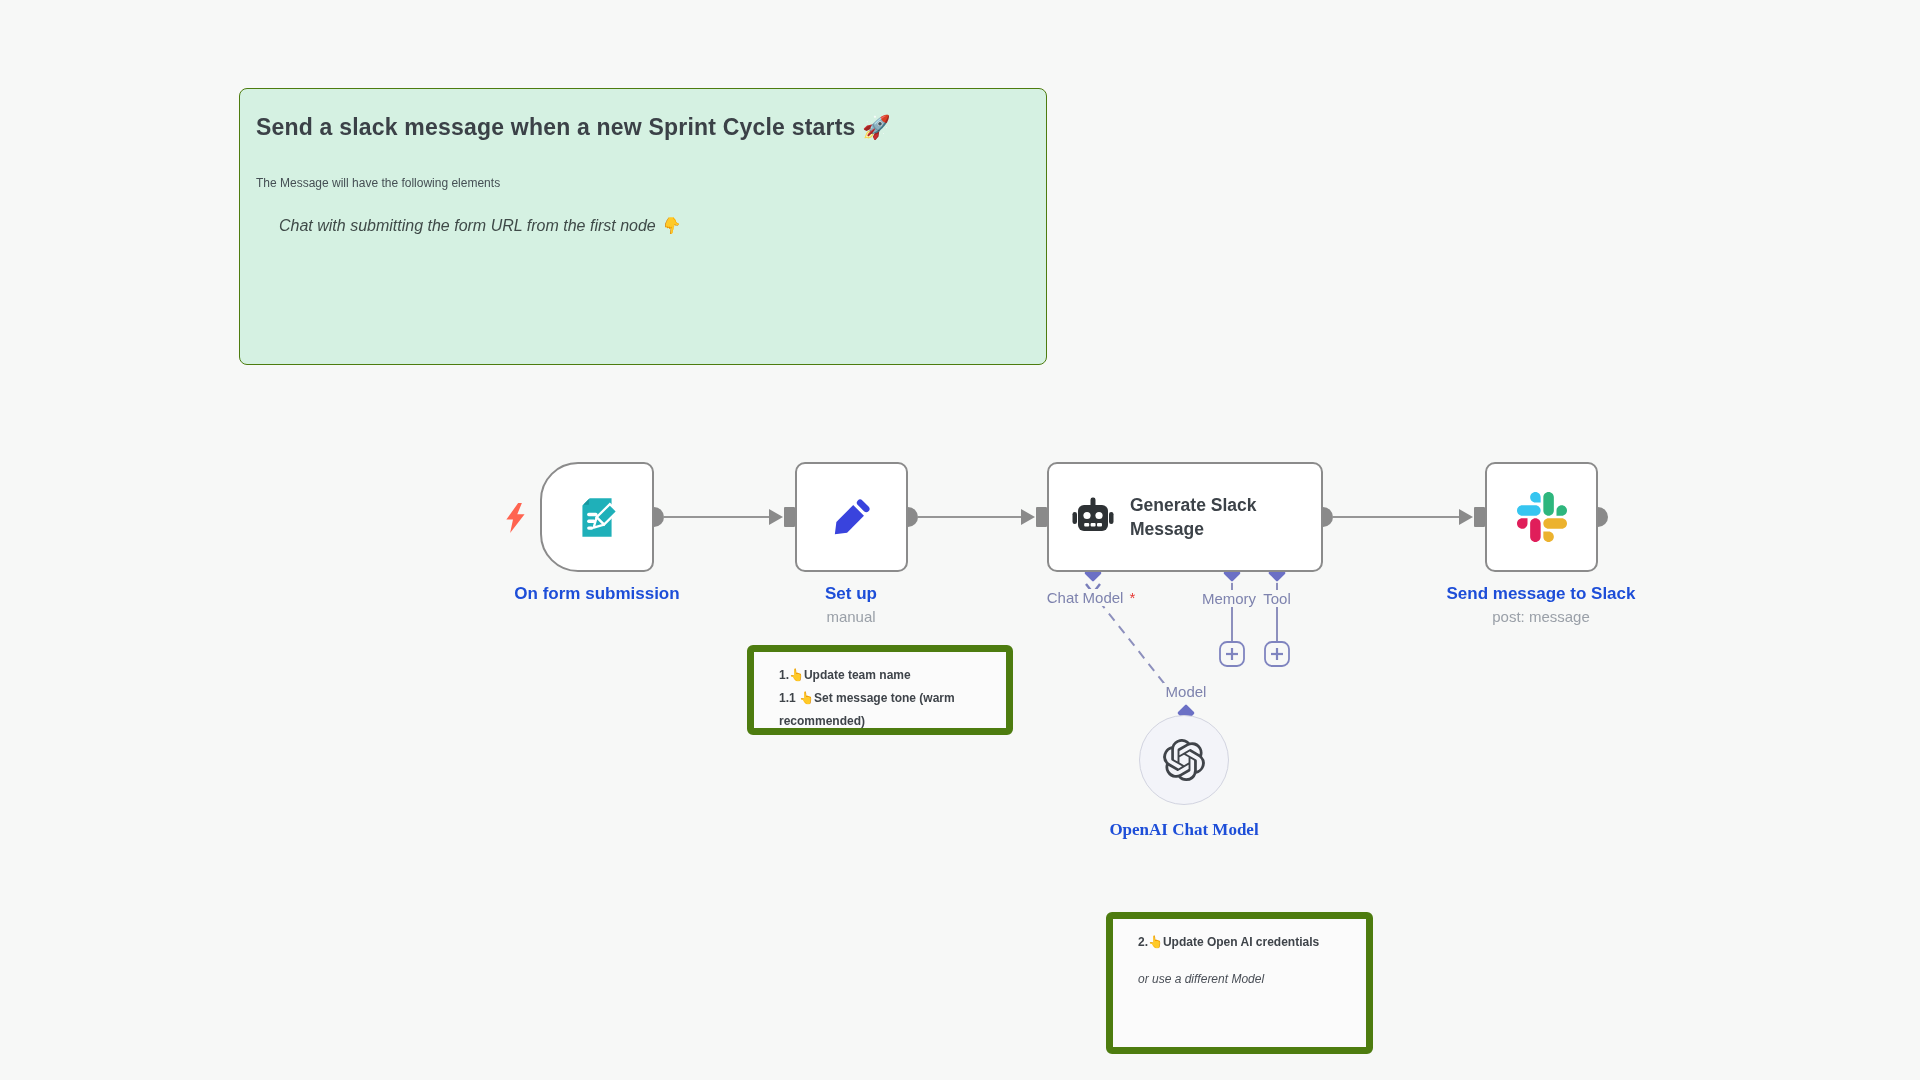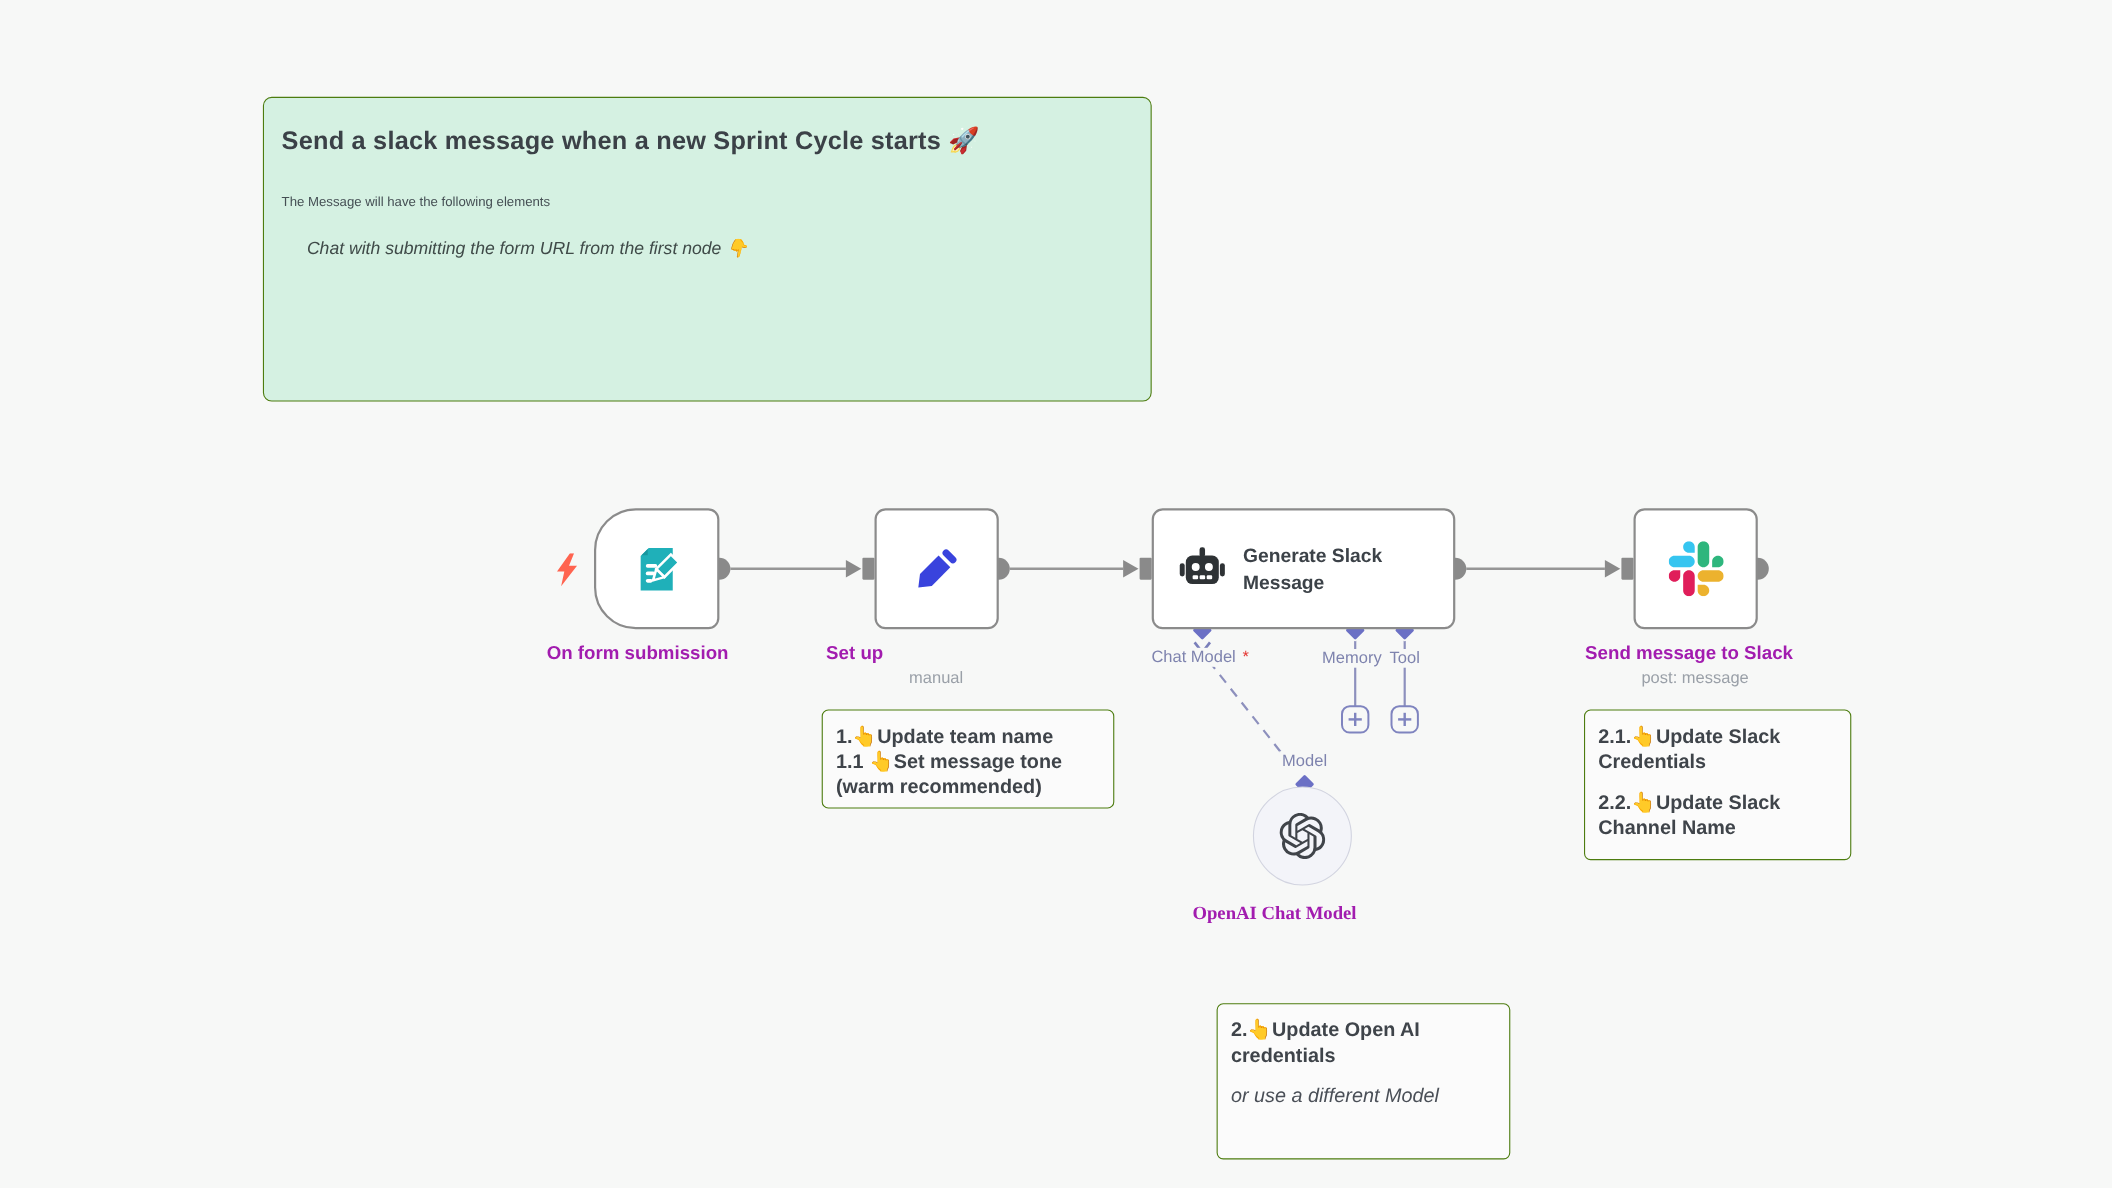--- a/index.html
+++ b/index.html
@@ -22,26 +22,26 @@
     display:flex; align-items:center; justify-content:center; }
   .node-trigger { left:540px; top:462px; width:114px; height:110px; border-radius:38px 10px 10px 38px; }
   .node-setup   { left:795px; top:462px; width:113px; height:110px; }
   .node-agent   { left:1047px; top:462px; width:276px; height:110px; justify-content:flex-start; padding-left:20px; }
   .node-slack   { left:1485px; top:462px; width:113px; height:110px; }
   .agent-title { margin-left:13px; font-size:17.5px; font-weight:700; color:#3c4248; line-height:24px; }
 
   .node-circle { position:absolute; left:1139px; top:715px; width:90px; height:90px; border-radius:50%;
     background:#f3f4f9; border:1.5px solid #d2d4e0; display:flex; align-items:center; justify-content:center; }
 
-  .node-label { position:absolute; font-size:17px; font-weight:600; color:#a21caf; }
+  .node-label { position:absolute; text-align:center; font-size:17px; font-weight:600; color:#1d4ed8; }
   .node-sublabel { position:absolute; text-align:center; font-size:15px; color:#9aa0a8; }
 
   
-  .mini-note { position:absolute; background:#fbfbfb; border:1px solid #4d7c0f; border-radius:6px;
-    padding:12px 12px; font-size:18px; font-weight:bold; color:#3f444a; line-height:23px; }
+  .mini-note { position:absolute; background:#fbfbfb; border:7px solid #4d7c0f; border-radius:6px;
+    padding:12px 25px; font-size:12px; font-weight:bold; color:#3f444a; line-height:23px; }
   .mini-note .para + .para { margin-top:14px; }
   .mini-note .italic { font-weight:normal; font-style:italic; color:#4a4f57; }
   .note-setup  { left:747px;  top:645px; width:266px; height:90px; }
   .note-openai { left:1069px; top:912px; width:267px; height:142px;margin-left:37px; }
   .note-slack  { left:1440px; top:645px; width:243px; height:137px; }
 
   
   .port-label { position:absolute; text-align:center; font-size:15px; color:#7e83ae; }
   .port-label span { background:#f7f8f7; padding:0 3px; }
   .required { color:#e53935; }
@@ -191,18 +191,14 @@
   <div class="mini-note note-setup">
     <div>1.👆Update team name</div>
     <div>1.1 👆Set message tone (warm recommended)</div>
   </div>
 
   <div class="mini-note note-openai">
     <div class="para">2.👆Update Open AI credentials</div>
     <div class="para italic">or use a different Model</div>
   </div>
 
-  <div class="mini-note note-slack">
-    <div class="para">2.1.👆Update Slack Credentials</div>
-    <div class="para">2.2.👆Update Slack Channel Name</div>
-  </div>
 
 </div>
 
 </body></html>

